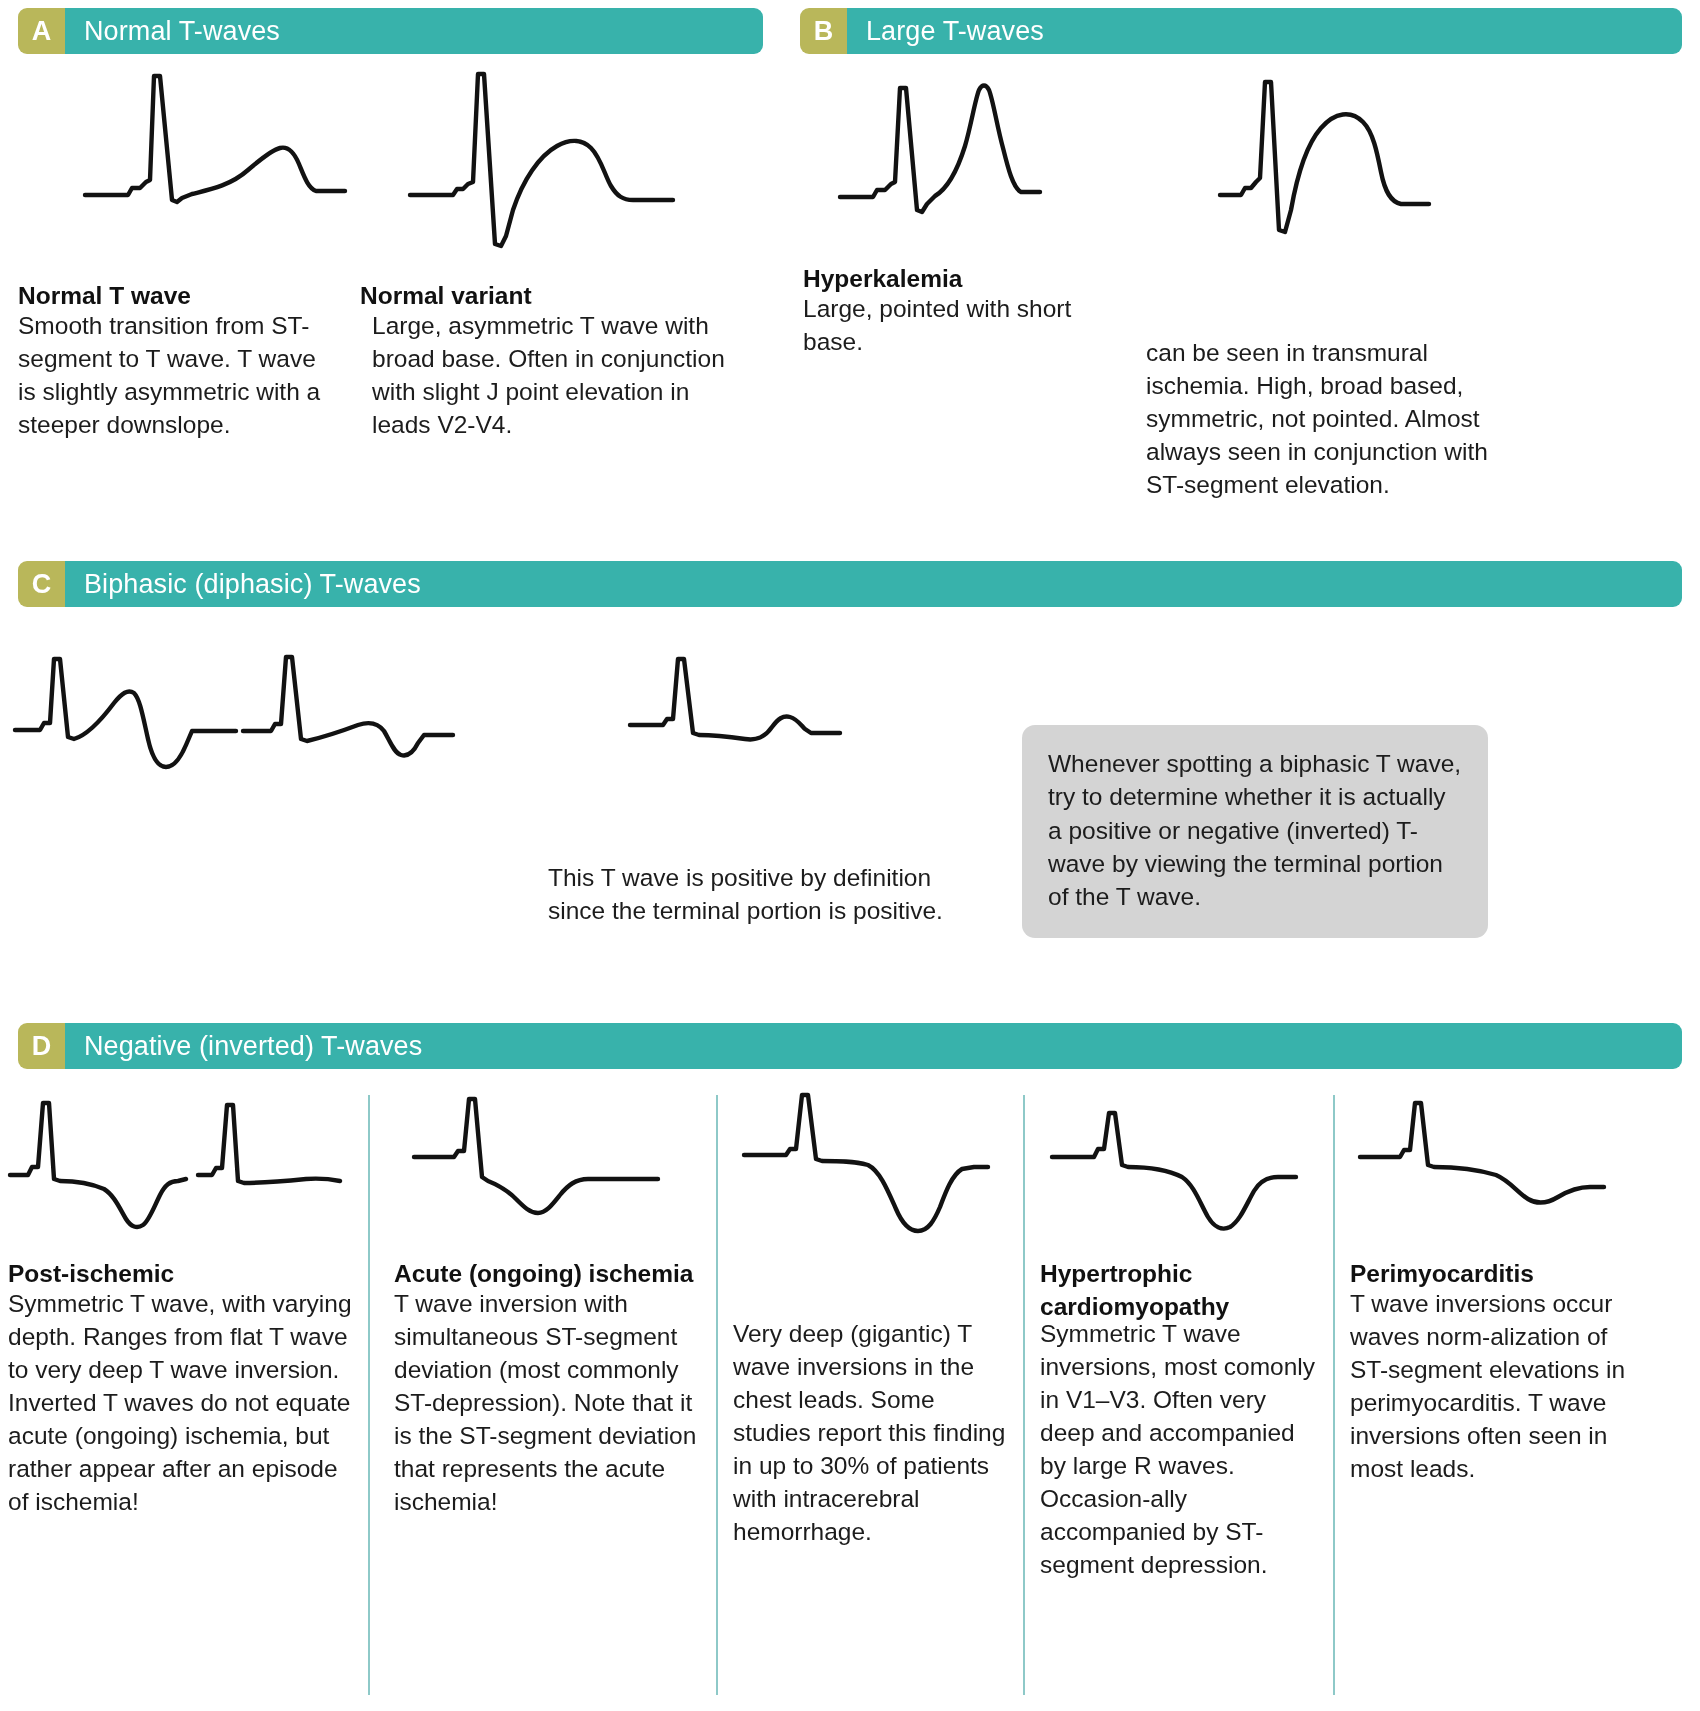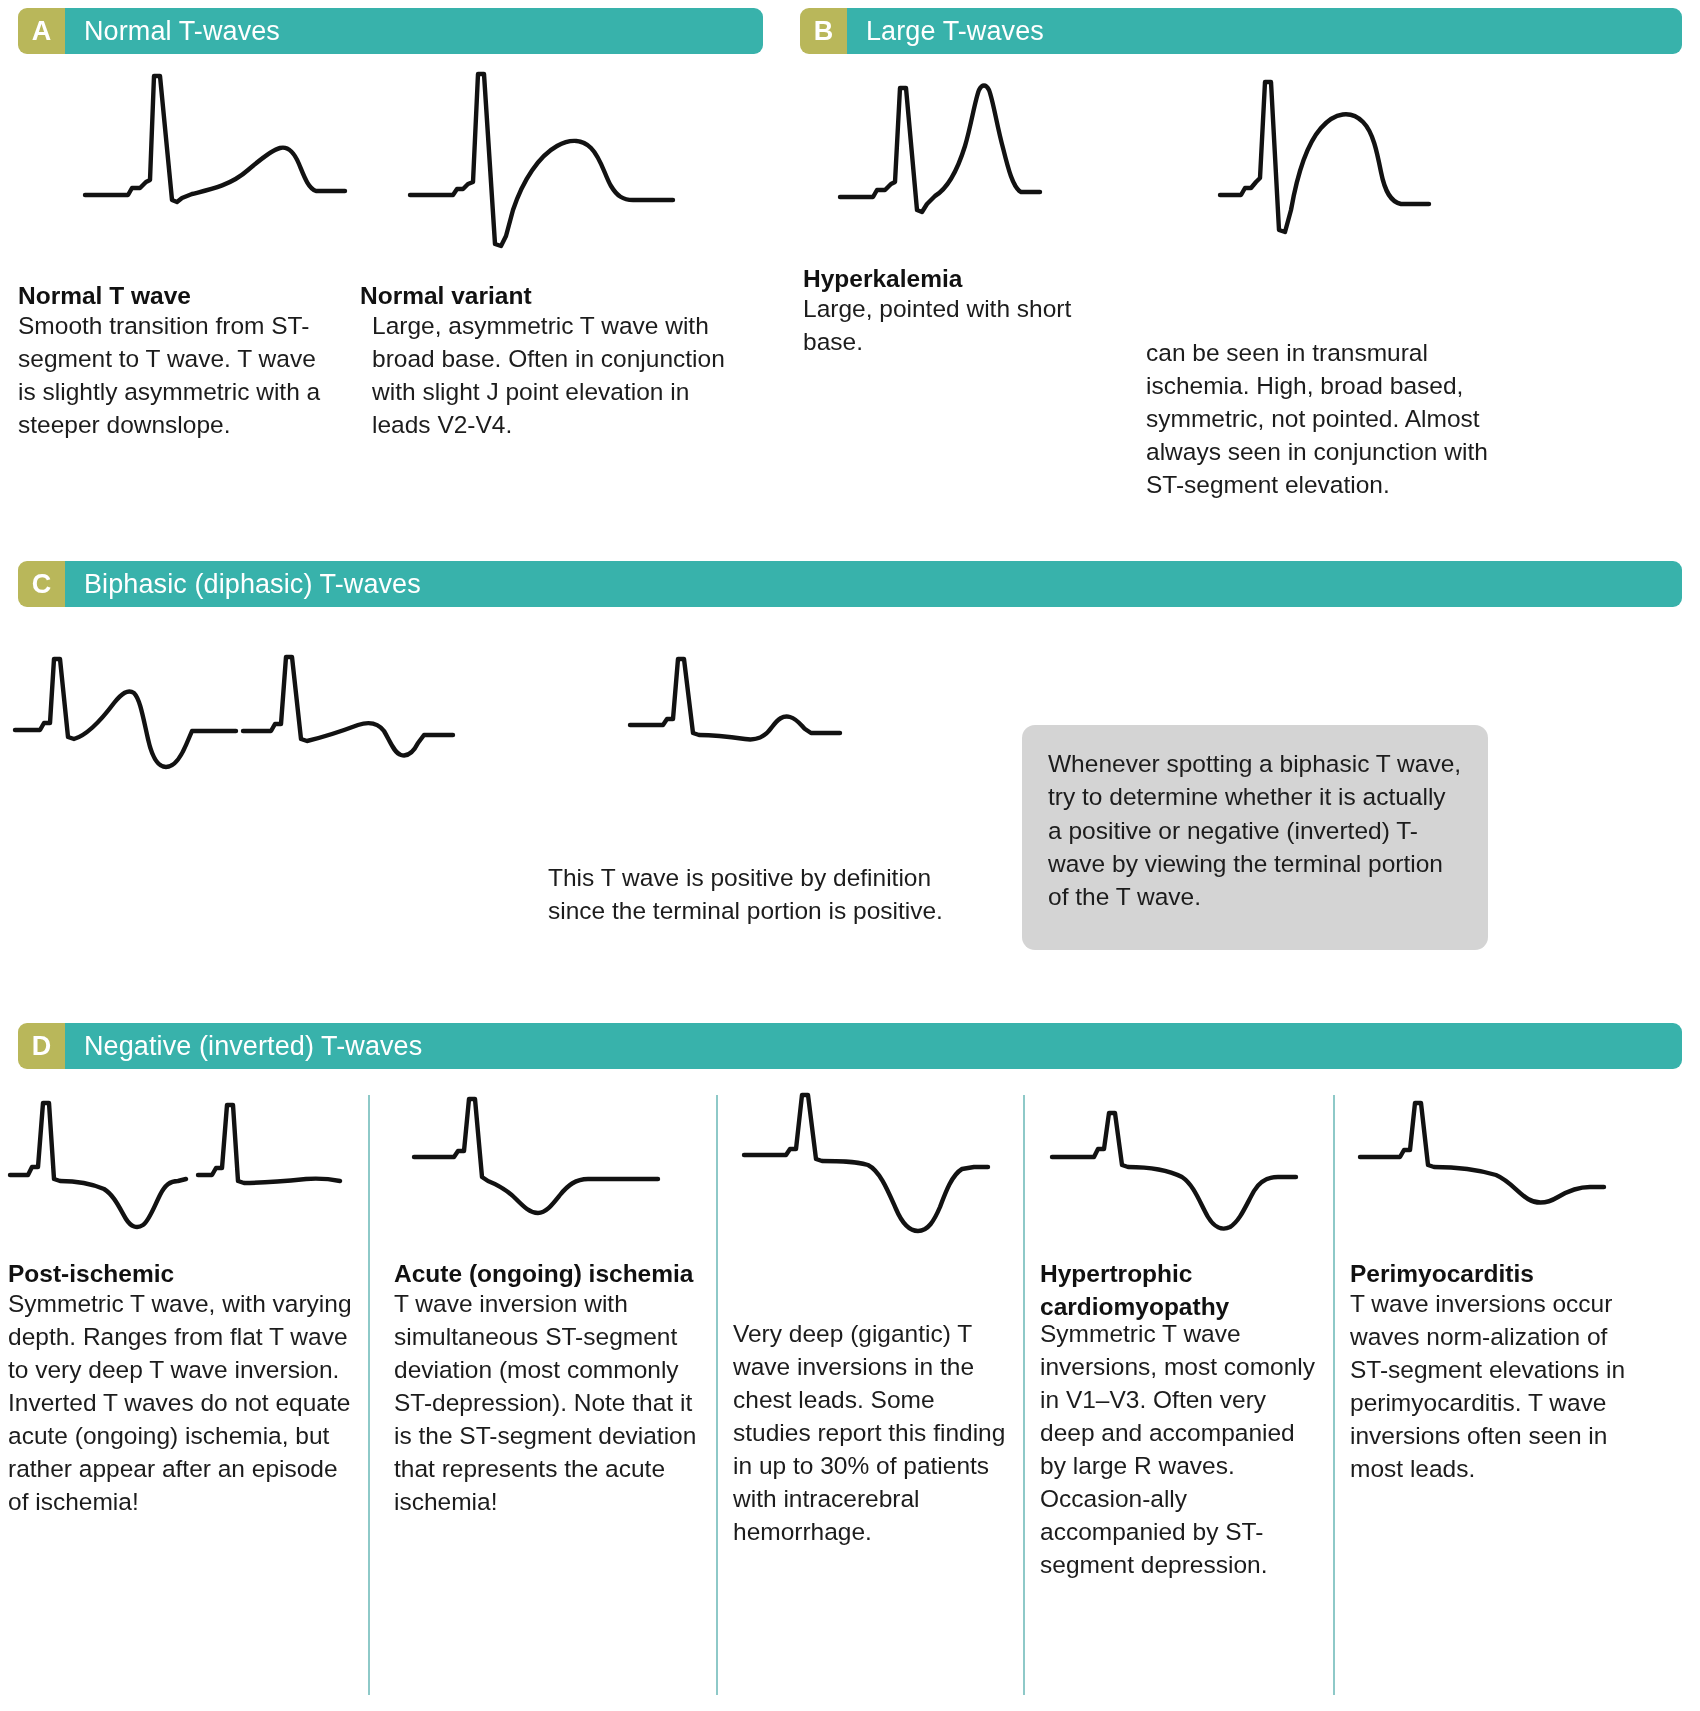--- a/index.html
+++ b/index.html
@@ -57,21 +57,21 @@
     line-height: 1.345;
     font-weight: bold;
     color: #111111;
   }
 
   
   .callout {
     position: absolute;
     background: #d4d4d4;
     border-radius: 13px;
-    padding: 22px 26px 36px 26px;
+    padding: 22px 26px 24px 26px;
     font-size: 24.5px;
     line-height: 1.36;
     color: #1c1c1c;
   }
 
   
   .ecg { position: absolute; }
   .ecg svg { display: block; overflow: visible; }
   .ecg path { fill: none; stroke: #121212; stroke-width: 4.4; stroke-linecap: round; stroke-linejoin: round; }
 

